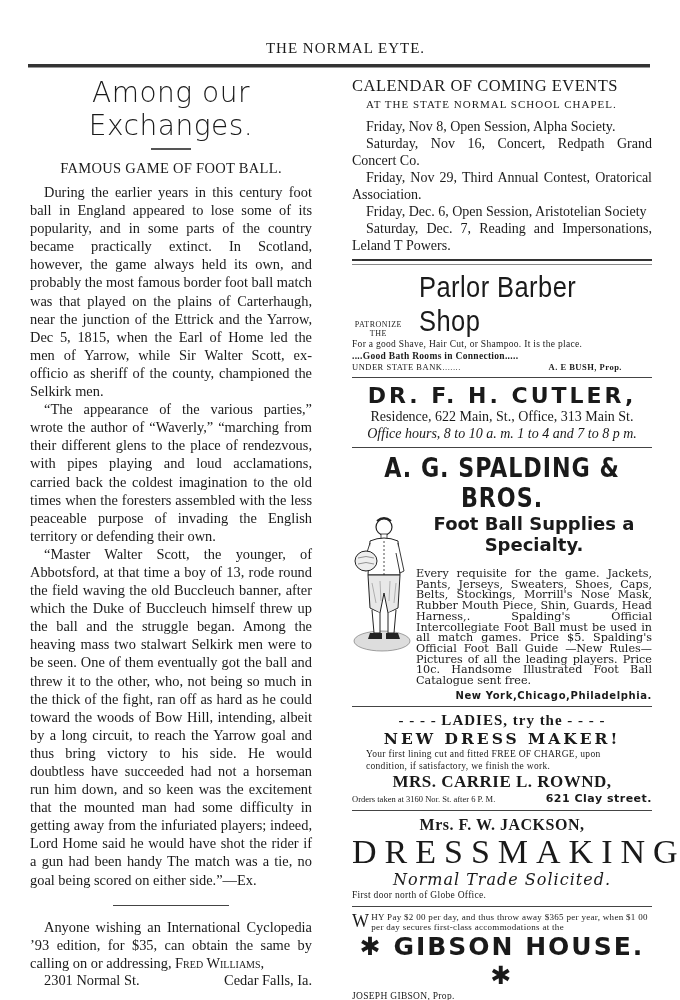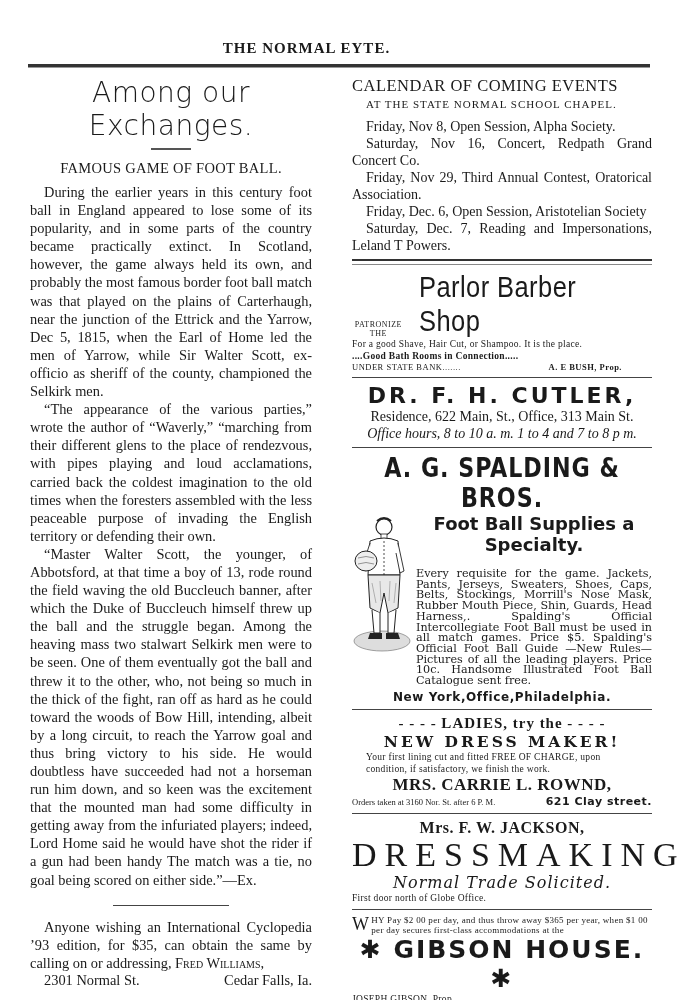--- a/index.html
+++ b/index.html
@@ -1,17 +1,17 @@
 <!DOCTYPE html>
 <html><head>
 <meta charset="utf-8">
 <style>
   html,body{margin:0;padding:0;background:#fff;}
   body{width:680px;height:1000px;position:relative;overflow:hidden;color:#1a1a1a;font-family:"Liberation Serif","DejaVu Serif",serif;}
-  .masthead{position:absolute;top:40px;left:0;width:613px;text-align:center;font-weight:bold;font-size:15px;letter-spacing:1px;}
+  .masthead{position:absolute;top:40px;left:0;width:613px;text-align:center;font-weight:normal;font-size:15px;letter-spacing:1px;padding-left:39px;}
   .rule-top{position:absolute;top:64px;left:28px;width:622px;height:3px;background:#333;border-bottom:1px solid #999;}
   .col-left{position:absolute;top:76px;left:30px;width:282px;}
   .col-right{position:absolute;top:76px;left:352px;width:300px;}
   .exch-title{font-family:"DejaVu Sans",sans-serif;font-size:28px;font-weight:300;text-align:center;margin:0 0 6px 0;letter-spacing:0.5px;}
   .short-rule{width:40px;height:2px;background:#555;margin:6px auto 10px;}
   .art-title{text-align:center;font-size:14.5px;letter-spacing:0.3px;margin-bottom:6px;}
   .para{font-size:14.4px;line-height:18.1px;text-align:justify;text-indent:14px;margin:0;}
   .ex-rule{width:116px;height:1px;background:#444;margin:16px auto 12px;}
   .addr{display:flex;justify-content:space-between;font-size:14.4px;padding-left:0;margin-top:0;text-align:right;}
   .sc{font-variant:small-caps;}
@@ -28,21 +28,21 @@
   .small-row{display:flex;justify-content:space-between;font-size:8.5px;letter-spacing:0.5px;}
   .cutler{font-family:"DejaVu Sans",sans-serif;font-weight:bold;font-size:22px;text-align:center;letter-spacing:3px;margin-top:2px;}
   .line14{font-size:14px;text-align:center;line-height:17px;}
   .italic{font-style:italic;}
   .spalding{font-family:"DejaVu Sans Condensed","DejaVu Sans",sans-serif;font-weight:bold;font-size:26px;text-align:center;letter-spacing:1px;transform:scaleX(0.95);}
   .spald-box{display:flex;}
   .player{width:64px;flex:0 0 64px;}
   .spald-text{flex:1;}
   .spec{font-family:"DejaVu Sans",sans-serif;font-weight:bold;font-size:18px;text-align:center;margin-bottom:14px;}
   .spald-body{font-size:11.2px;line-height:10.7px;text-align:justify;font-family:"DejaVu Serif",serif;}
-  .cities{display:flex;justify-content:center;font-family:"DejaVu Sans",sans-serif;font-weight:bold;font-size:12px;margin-top:3px;letter-spacing:0.6px;}
+  .cities{display:flex;justify-content:flex-end;font-family:"DejaVu Sans",sans-serif;font-weight:bold;font-size:10px;margin-top:3px;letter-spacing:0.6px;}
   .ladies{text-align:center;font-size:15px;font-weight:bold;letter-spacing:1px;}
   .dressmaker{font-family:"DejaVu Serif",serif;font-weight:bold;font-size:15.5px;text-align:center;letter-spacing:3px;}
   .rownd{text-align:center;font-weight:bold;font-size:17px;letter-spacing:0.5px;}
   .orders{display:flex;justify-content:space-between;align-items:baseline;font-size:8.5px;}
   .orders b{font-family:"DejaVu Sans",sans-serif;font-size:11px;letter-spacing:0.5px;}
   .jackson{text-align:center;font-weight:bold;font-size:16px;letter-spacing:0.5px;}
   .dm{text-align:center;font-family:"Liberation Serif",serif;font-weight:300;font-size:34px;letter-spacing:8px;line-height:36px;}
   .normal-trade{text-align:center;font-style:italic;font-weight:normal;font-size:16px;letter-spacing:1px;font-family:"DejaVu Serif",serif;}
   .why{font-size:9px;line-height:10px;letter-spacing:0.3px;}
   .why .cap{font-size:18px;float:left;line-height:18px;margin-right:2px;}
@@ -130,21 +130,21 @@
           <path d="M18 120 L30 120 L30 126 L16 126 Z M34 120 L46 120 L48 126 L34 126 Z" fill="#222"></path>
         </svg>
       </div>
       <div class="spald-text">
         <div class="spec">Foot Ball Supplies a Specialty.</div>
         <div class="spald-body">Every requisite for the game. Jackets, Pants, Jerseys, Sweaters, Shoes, Caps, Belts, Stockings, Morrill's Nose Mask, Rubber Mouth Piece, Shin, Guards, Head Harness,. Spalding's Official Intercollegiate Foot Ball must be used in all match games. Price $5. Spalding's Official Foot Ball Guide —New Rules—Pictures of all the leading players. Price 10c. Handsome Illustrated Foot Ball Catalogue sent free.</div>
       </div>
     </div>
     <div class="cities">
       <span>New York,</span>
-      <span>Office,</span>
+      <span>Chicago,</span>
       <span>Philadelphia.</span>
     </div>
   </div>
   <div class="rule-s"></div>
 
   <div>
     <div class="ladies">- - - - LADIES, try the - - - -</div>
     <div class="dressmaker">NEW DRESS MAKER!</div>
     <div class="small-c" style="padding:0 14px">Your first lining cut and fitted FREE OF CHARGE, upon condition, if satisfactory, we finish the work.</div>
     <div class="rownd">MRS. CARRIE L. ROWND,</div>

